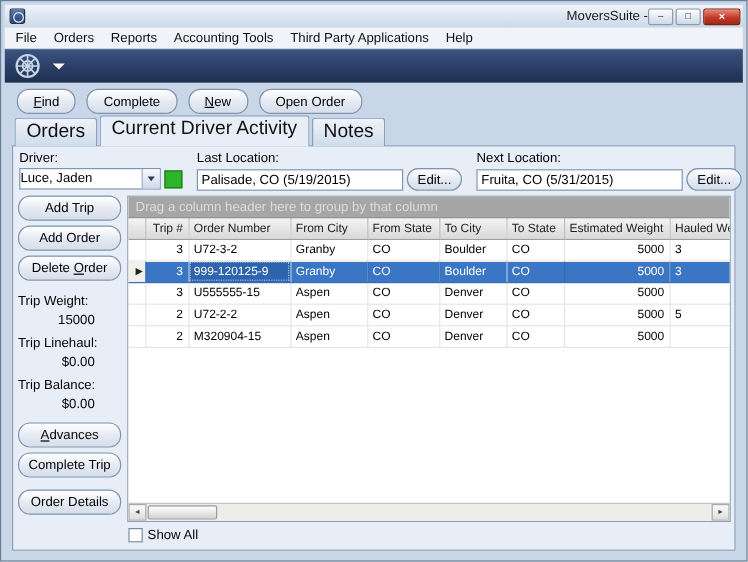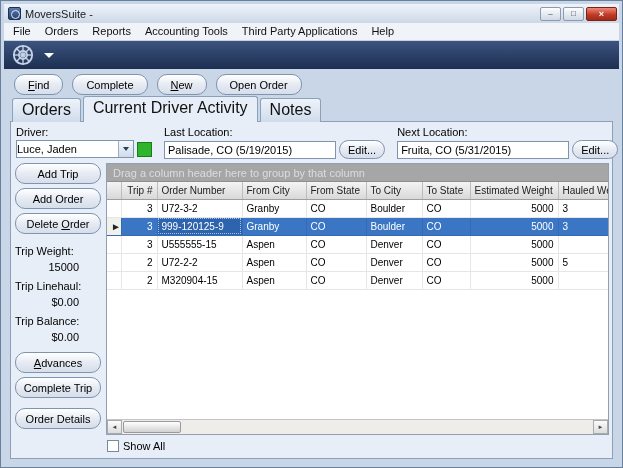--- a/index.html
+++ b/index.html
@@ -22,36 +22,36 @@
   }
   .app-icon {
     width: 13px; height: 13px; margin-right: 4px; border-radius: 2px;
     background: linear-gradient(#5a7bb0, #27406e);
     border: 1px solid #1d3050; position: relative; flex: 0 0 auto;
   }
   .app-icon::after {
     content: ""; position: absolute; left: 2px; top: 2px; width: 7px; height: 7px;
     border: 1px solid #dfe8f4; border-radius: 50%;
   }
-  .title-text { font-size: 11px; color: #1a1a1a; flex: 1 1 auto; white-space: nowrap; overflow: hidden; }
+  .title-text { font-size: 11px; color: #1a1a1a; flex: 1 1 auto; white-space: nowrap; overflow: hidden; text-align: right; }
   .caption-buttons { display: flex; gap: 2px; align-items: flex-start; }
   .cap-btn {
     width: 21px; height: 14px; border: 1px solid #8b9aac; border-radius: 2px;
     background: linear-gradient(#fdfdfd, #cfd9e6);
     font-size: 8px; line-height: 12px; text-align: center; color: #333; padding: 0;
   }
   .cap-close {
     width: 31px; background: linear-gradient(#ec8a79, #c23b28 55%, #9e2b1b);
     border-color: #7e2012; color: #fff; font-size: 9px; font-weight: bold;
   }
 
   
   .menubar {
     height: 18px; background: #f0f3f8; border-bottom: 1px solid #c9d2de;
-    display: flex; align-items: flex-start; padding-left: 2px; flex: 0 0 auto;
+    display: flex; align-items: center; padding-left: 2px; flex: 0 0 auto;
   }
   .menu-item { font-size: 11px; color: #111; padding: 2px 7px; cursor: default; }
 
   
   .logobar {
     height: 28px; flex: 0 0 auto; display: flex; align-items: center;
     background: linear-gradient(var(--logo-navy-top, #3c5480), var(--logo-navy-bottom, #1d2e50));
     padding-left: 8px;
   }
   .logo-arrow {

